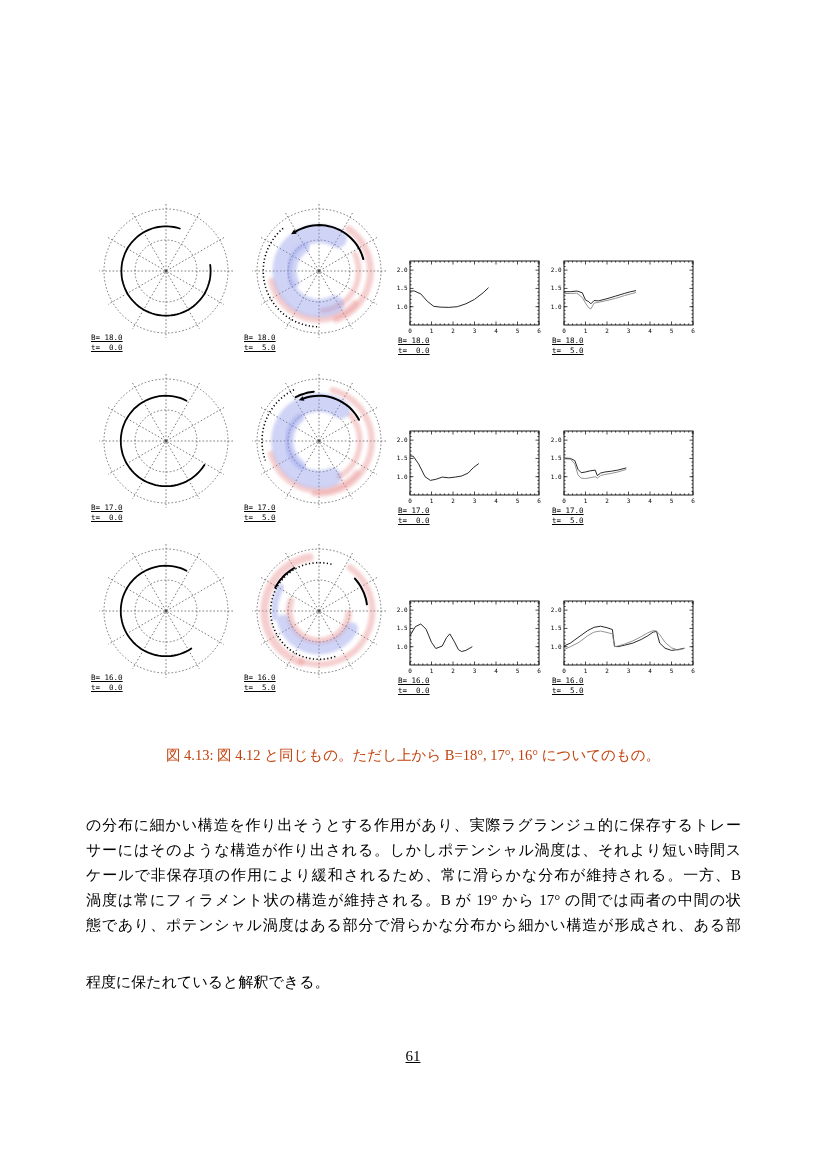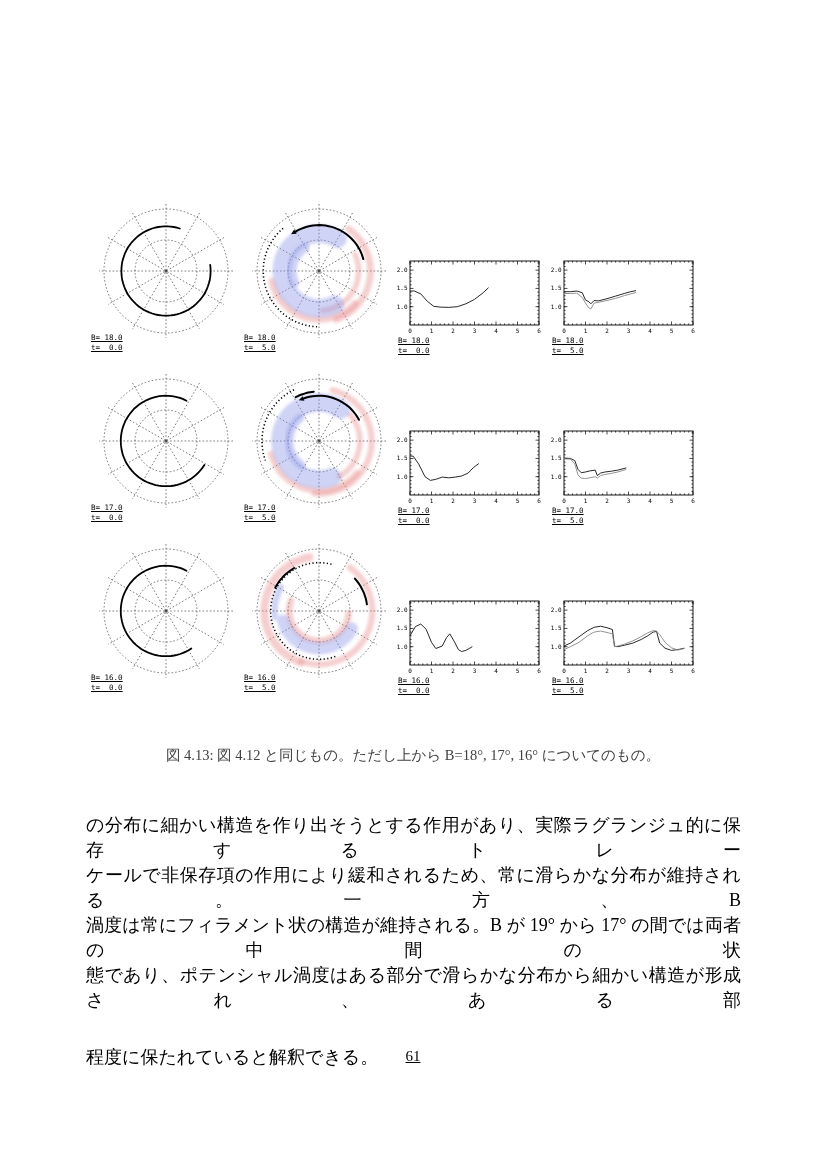--- a/index.html
+++ b/index.html
@@ -8,25 +8,25 @@
     background:#ffffff;overflow:hidden;
     font-family:"Liberation Serif","DejaVu Serif",serif;color:#111;
   }
   .panel{position:absolute;}
   .plabel{
     position:absolute;font-family:"DejaVu Sans Mono","Liberation Mono",monospace;
     font-size:7.5px;line-height:10px;color:#000;white-space:pre;letter-spacing:0;text-decoration:underline;
   }
   .caption{
     position:absolute;left:0;top:746px;width:100%;text-align:center;
-    font-size:14.5px;color:#404040;
+    font-size:14.5px;color:#c2410c;
   }
   .bodytext{
     position:absolute;left:86px;top:813px;width:655px;
-    font-size:18px;line-height:25px;color:#000;
+    font-size:15px;line-height:25px;color:#000;
   }
   .bodytext .bline{text-align:justify;text-align-last:justify;}
   .bodytext .bline.last{text-align-last:auto;margin-top:32px;}
   .pagenum{
     position:absolute;left:0;top:1048px;width:100%;text-align:center;
     font-size:15px;color:#000;text-decoration:underline;
   }
   svg text{font-family:"DejaVu Sans Mono","Liberation Mono",monospace;}
 </style>
 </head>
@@ -893,20 +893,21 @@
         <polyline points="18.0,50.0 24.4,47.1 33.0,40.8 41.7,34.6 48.1,31.3 54.5,30.2 61.0,31.7 66.4,33.5 68.5,50.3 71.8,50.7 78.2,49.3 86.8,47.1 95.4,43.4 101.9,39.7 107.2,36.1 110.5,35.4 113.7,47.1 119.0,52.2 125.5,54.4 131.9,53.6 138.4,52.2" fill="none" stroke="#111111" stroke-width="0.9" stroke-linejoin="round"></polyline>
         <polyline points="18.0,53.6 24.4,50.7 33.0,46.3 41.7,39.7 48.1,36.1 54.5,35.0 61.0,36.5 66.4,37.9 68.5,50.7 71.8,50.0 78.2,48.2 86.8,44.9 95.4,40.5 101.9,36.8 107.2,34.6 110.5,35.0 113.7,38.6 119.0,46.3 125.5,51.8 131.9,54.0 138.4,52.5" fill="none" stroke="#888888" stroke-width="0.9" stroke-linejoin="round"></polyline>
       </svg>
     <div class="plabel" style="left:6px;top:80px"><div>B= 16.0</div><div>t=  5.0</div></div>
   </div>
 
   <div class="caption">図 4.13: 図 4.12 と同じもの。ただし上から B=18°, 17°, 16° についてのもの。</div>
 
   <div class="bodytext">
     <div class="bline">の分布に細かい構造を作り出そうとする作用があり、実際ラグランジュ的に保存するトレー</div>
+    <div class="bline">サーにはそのような構造が作り出される。しかしポテンシャル渦度は、それより短い時間ス</div>
     <div class="bline">ケールで非保存項の作用により緩和されるため、常に滑らかな分布が維持される。一方、B</div>
     <div class="bline">渦度は常にフィラメント状の構造が維持される。B が 19° から 17° の間では両者の中間の状</div>
     <div class="bline">態であり、ポテンシャル渦度はある部分で滑らかな分布から細かい構造が形成され、ある部</div>
     <div class="bline last">程度に保たれていると解釈できる。</div>
   </div>
 
   <div class="pagenum">61</div>
 </div>
 
 </body></html>

